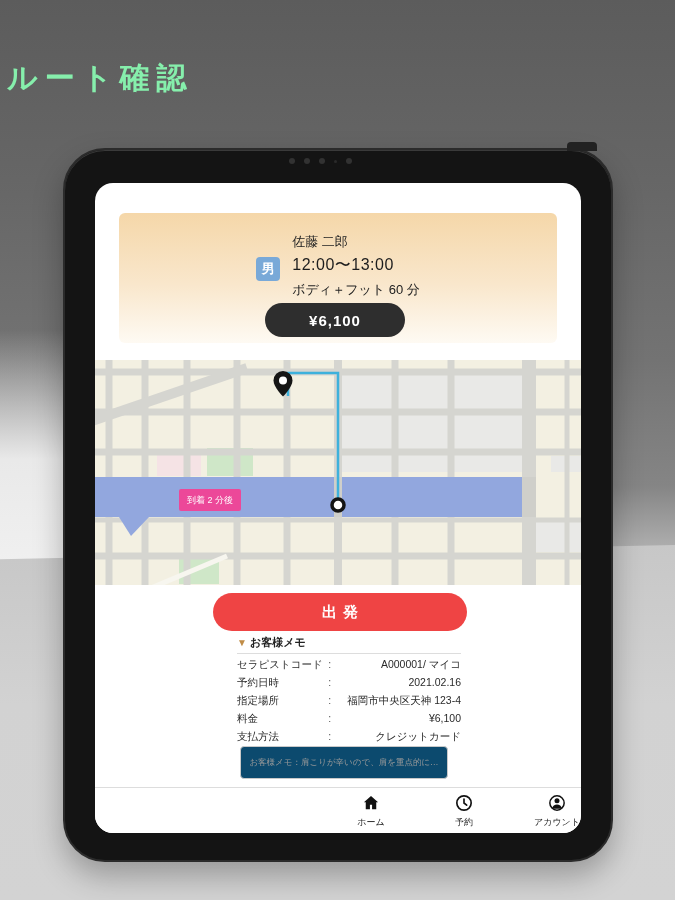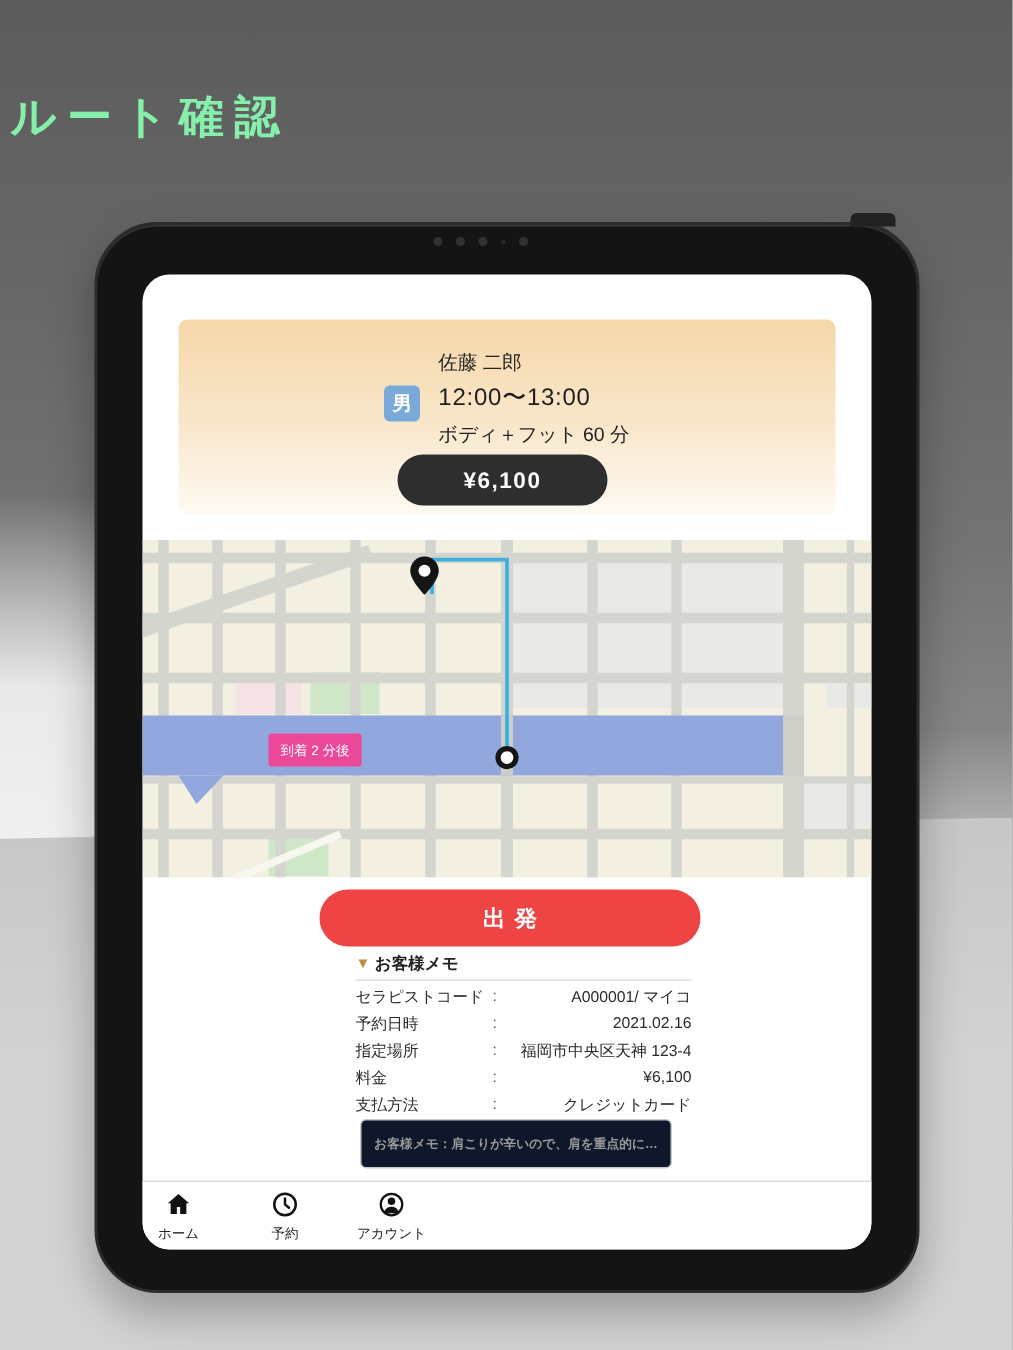--- a/index.html
+++ b/index.html
@@ -63,27 +63,27 @@
     color:#222; display:flex; align-items:center; gap:3px; cursor:pointer; }
   .res-marker { color:#c08c47; font-size:10px; }
   .res-table { position:absolute; left:142px; top:470px; width:224px;
     border-top:1px solid #ddd; padding-top:4px;
     display:grid; grid-template-columns:auto 14px 1fr; row-gap:4px;
     font-size:10.5px; color:#2a2a2a; }
   .res-label { text-align:left; }
   .res-colon { text-align:center; color:#555; }
   .res-value { text-align:right; }
   .memo-box { position:absolute; left:145px; top:563px; width:208px; height:33px;
-    border:1px solid #c9c9c9; border-radius:4px; background:#0f172a;
+    border:1px solid #c9c9c9; border-radius:4px; background:#0c4a6e;
     display:flex; align-items:center; justify-content:center; padding:0 8px;
-    font-size:8.5px; color:#999; white-space:nowrap; overflow:hidden;font-weight:bold; }
+    font-size:8.5px; color:#999; white-space:nowrap; overflow:hidden; }
   
   .tabbar-divider { position:absolute; left:0; top:604px; width:486px; height:1px; background:#ddd; }
   .tab-bar { position:absolute; left:0; top:605px; width:486px; height:45px;
-    display:flex; justify-content:flex-start; gap:23px; background:#fff; }
+    display:flex; justify-content:flex-end; gap:45px; background:#fff; }
   .tab-item { width:48px; display:flex; flex-direction:column; align-items:center;
     padding-top:5px; cursor:pointer; }
   .tab-item svg { display:block; }
   .tab-label { font-size:9px; color:#222; margin-top:3px; }
 </style>
 </head>
 <body>
 
 <div class="bg-wall"></div>
 <div class="bg-light-wedge"></div>

